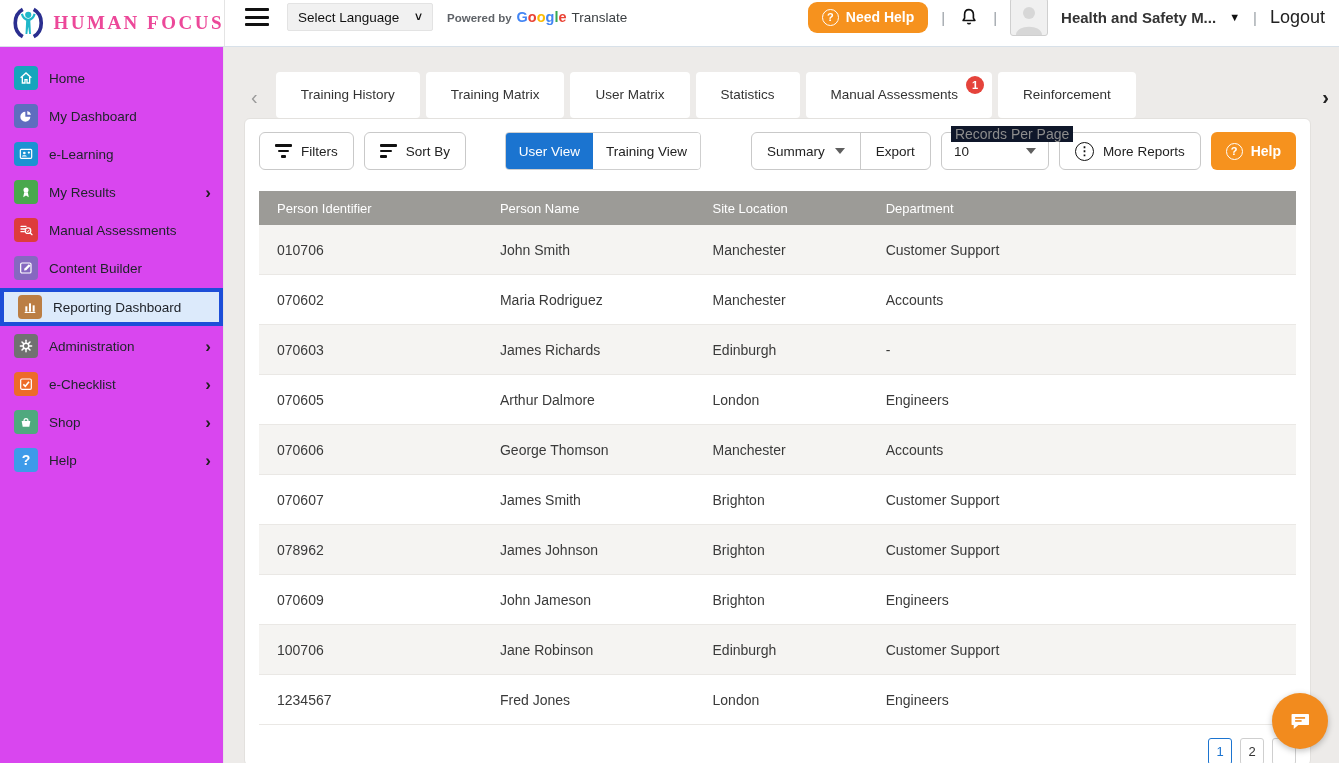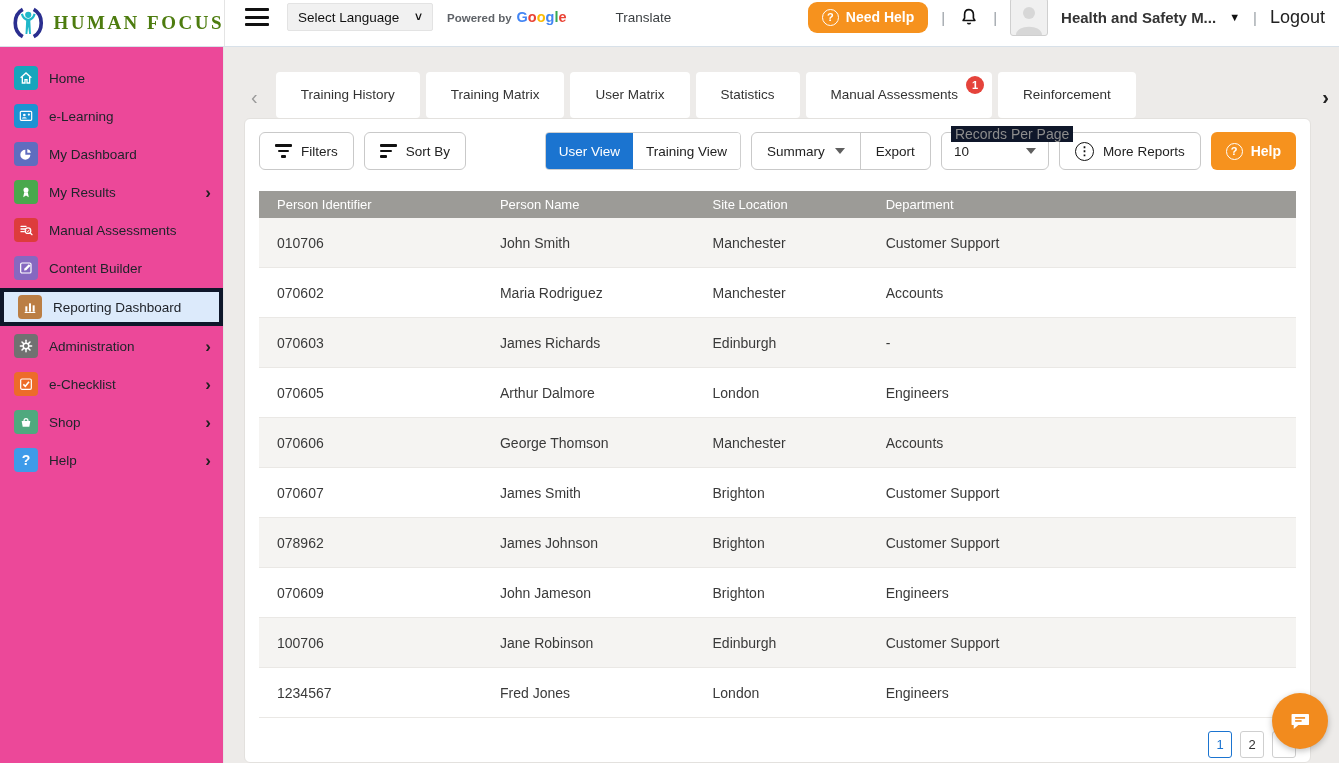--- a/index.html
+++ b/index.html
@@ -8,61 +8,61 @@
     width:1339px; height:763px; overflow:hidden; position:relative;
     font-family:"Liberation Sans", sans-serif; background:#EDEBE9; color:#222;
   }
 
   
   .topbar { position:absolute; top:0; left:0; right:0; height:47px; background:#fff;
     border-bottom:1px solid #D8E1E9; display:flex; align-items:center; z-index:30; }
   .logo-area { width:225px; height:100%; border-right:1px solid #E4E4E4;
     display:flex; align-items:center; gap:7px; padding-left:10px; flex:none; }
   .wordmark { font-family:"Liberation Serif", serif; font-weight:700; font-size:19px;
-    letter-spacing:2.5px; color:#4d7c0f; white-space:nowrap; }
+    letter-spacing:2.5px; color:#ec4899; white-space:nowrap; }
   .topbar-main { flex:1; display:flex; align-items:center; height:100%; padding:0 14px 12px 20px; }
   .hamburger { width:24px; height:18px; display:flex; flex-direction:column;
     justify-content:space-between; cursor:pointer; margin-right:18px; }
   .hamburger span { height:3px; background:#111; border-radius:1px; }
   .lang-select { width:146px; height:28px; background:#F1F1F1; border:1px solid #E3E3E3;
     border-radius:2px; display:flex; align-items:center; padding:0 10px; font-size:13.5px;
     color:#111; cursor:pointer; }
   .lang-select .caret { margin-left:auto; font-size:12px; color:#111; font-weight:700; }
   .powered { display:flex; align-items:baseline; gap:5px; margin-left:14px; font-size:12px; color:#5F6368; }
   .powered .pb { font-weight:700; font-size:11.5px; color:#5F6368; }
   .google { font-weight:700; font-size:14.5px; letter-spacing:0; }
   .gl0,.gl3 { color:#4285F4; } .gl1,.gl5 { color:#EA4335; } .gl2 { color:#FBBC05; } .gl4 { color:#34A853; }
-  .translate { font-size:13.5px; color:#3C4043; font-weight:500;margin-left:44px; }
+  .translate { font-size:13.5px; color:#3C4043; font-weight:500; }
   .topbar-right { margin-left:auto; display:flex; align-items:center; gap:13px; }
   .need-help { background:#F6921E; color:#fff; border:none; border-radius:9px; height:31px;
     padding:0 14px; display:flex; align-items:center; gap:7px; font-size:14px; font-weight:700; cursor:pointer; }
   .qcircle { width:17px; height:17px; border:1.7px solid #fff; border-radius:50%;
     display:flex; align-items:center; justify-content:center; font-size:11px; font-weight:700; flex:none; }
   .sep { color:#9AA0A6; font-size:15px; }
   .bell { cursor:pointer; display:flex; }
   .avatar { width:38px; height:38px; background:#F0F0F0; border:1px solid #CFCFCF; border-radius:3px;
     overflow:hidden; display:flex; align-items:flex-end; justify-content:center; cursor:pointer; }
   .username { font-size:15px; color:#333; max-width:165px; white-space:nowrap; overflow:hidden; cursor:pointer;font-weight:bold; }
   .dd-caret { font-size:11px; color:#111; cursor:pointer; }
   .logout { font-size:18px; color:#222; cursor:pointer; }
 
   
-  .sidebar { position:absolute; top:47px; left:0; bottom:0; width:224px; background:#ec4899;
+  .sidebar { position:absolute; top:47px; left:0; bottom:0; width:224px; background:#d946ef;
     border-right:1px solid #E4E4E4; padding-top:12px; z-index:20; }
   .side-item { height:38px; display:flex; align-items:center; padding:0 12px 0 14px; cursor:pointer; }
   .side-item .lbl { margin-left:11px; font-size:13.5px; font-weight:500; color:#20242B; }
   .side-item .chev { margin-left:auto; font-size:17px; font-weight:700; color:#222; line-height:1; }
   .tile { width:24px; height:24px; border-radius:4px; display:flex; align-items:center;
     justify-content:center; flex:none; }
   .t-home{background:#16A5BC;} .t-dash{background:#5F6DBF;} .t-elearn{background:#1C92D2;}
   .t-results{background:#49A84C;} .t-manual{background:#DD3C3C;} .t-content{background:#8668C0;}
   .t-report{background:#BB7E44;} .t-admin{background:#717171;} .t-check{background:#ED6B29;}
   .t-shop{background:#4FA97E;} .t-help{background:#3E9BE9;}
   .tile .q { color:#fff; font-size:14px; font-weight:700; }
-  .red-box-side { border:4px solid #0f172a; margin:1px 0; }
+  .red-box-side { border:4px solid #1d4ed8; margin:1px 0; }
   .red-box-side .side-item { height:30px; background:#DCEAFB; }
 
   
   .main { position:absolute; top:47px; left:225px; right:0; bottom:0; background:#EDEBE9; }
   .tabs-row { display:flex; align-items:flex-end; padding:17px 4px 0 20px; height:71px; }
   .tab-scroll { align-self:center; font-size:20px; padding:0 6px; cursor:pointer; line-height:1; }
   .tab-scroll.left { color:#9A9A9A; margin-top:12px; }
   .tab-scroll.right { color:#222; font-weight:600; margin-top:12px; }
   .tabs-strip { flex:1; display:flex; gap:6px; overflow:hidden; align-items:flex-end; margin-left:12px; }
   .tab { height:46px; line-height:46px; padding:0 25px; background:#fff; border-radius:4px;
@@ -86,40 +86,40 @@
   .filter-ic, .sort-ic { display:flex; flex-direction:column; gap:3px; align-items:center; width:17px; }
   .sort-ic { align-items:flex-start; }
   .filter-ic i, .sort-ic i { display:block; height:2.4px; background:#111; border-radius:1px; }
   .filter-ic i:nth-child(1){width:17px;} .filter-ic i:nth-child(2){width:11px;} .filter-ic i:nth-child(3){width:5px;}
   .sort-ic i:nth-child(1){width:17px;} .sort-ic i:nth-child(2){width:12px;} .sort-ic i:nth-child(3){width:7px;}
   .toolbar .spacer { flex:1; }
   .toggle { display:flex; border:1px solid #CFCFCF; border-radius:4px; overflow:hidden; height:38px; }
   .toggle .seg { padding:0 13px; display:flex; align-items:center; font-size:13.5px; cursor:pointer; }
   .seg.on { background:#1B74D0; color:#fff; }
   .seg.off { background:#fff; color:#222; }
-  .group { display:flex; border:1px solid #C9C9C9; border-radius:6px; height:38px; overflow:hidden; }
+  .group { display:flex; border:1px solid #C9C9C9; border-radius:6px; height:38px; overflow:hidden;margin-left:40px; }
   .group .part { display:flex; align-items:center; gap:10px; padding:0 15px; font-size:13.5px;
     color:#222; cursor:pointer; }
   .group .part + .part { border-left:1px solid #C9C9C9; }
   .tri { width:0; height:0; border-left:5px solid transparent; border-right:5px solid transparent;
     border-top:6px solid #5F5F5F; }
   .records { position:relative; border:1px solid #C9C9C9; border-radius:6px; height:38px; width:108px;
     display:flex; align-items:center; padding:0 12px; font-size:13.5px; cursor:pointer; }
   .records .legend { position:absolute; top:-7px; left:9px; background:#0f172a; padding:0 4px;
     font-size:14px; color:#8C8C8C; white-space:nowrap; }
   .records .tri { margin-left:auto; }
   .dots-circle { width:19px; height:19px; border:1.7px solid #111; border-radius:50%;
     display:flex; align-items:center; justify-content:center; font-size:12px; font-weight:700;
     color:#111; line-height:1; flex:none; }
   .btn-orange { background:#F6921E; border:none; color:#fff; font-weight:700; border-radius:6px;
     height:38px; padding:0 15px; display:flex; align-items:center; gap:8px; font-size:14px; cursor:pointer; }
 
   
   .table { margin:16px 14px 0 14px; }
-  .thead { display:flex; background:#9C9B97; height:27px; align-items:center; }
+  .thead { display:flex; background:#9C9B97; height:34px; align-items:center; }
   .thead .cell { color:#fff; font-size:13px; font-weight:500; }
   .row { display:flex; height:50px; align-items:center; border-bottom:1px solid #EAE8E5; background:#fff; }
   .row:nth-child(even) { background:#F5F4F2; }
   .cell { padding-left:18px; font-size:14px; color:#3A3A3A; }
   .c1 { width:21.5%; } .c2 { width:20.5%; } .c3 { width:16.7%; } .c4 { width:41.3%; }
 
   
   .pagination { display:flex; justify-content:flex-end; gap:8px; padding:13px 14px 0 0; }
   .page-btn { min-width:24px; height:27px; padding:0 6px; background:#fff; border:1px solid #CFCFCF;
     border-radius:3px; font-size:13px; color:#333; cursor:pointer; display:flex; align-items:center;
@@ -191,39 +191,39 @@
     <span class="tile t-home">
       <svg width="16" height="16" viewBox="0 0 24 24">
           <path d="M4 11.5 12 4.5 20 11.5" stroke="#fff" stroke-width="2" fill="none"></path>
           <path d="M6.5 10.5 V19.5 H10.5 V14.5 H13.5 V19.5 H17.5 V10.5" stroke="#fff" stroke-width="2" fill="none"></path>
         </svg>
     </span>
     <span class="lbl">Home</span>
   </div>
 
   <div class="side-item">
+    <span class="tile t-dash">
+      <svg width="16" height="16" viewBox="0 0 24 24">
+          <path d="M11 5.5 A7.5 7.5 0 1 0 18.5 13 L11 13 Z" fill="#fff"></path>
+          <path d="M14 4.5 A7 7 0 0 1 19.5 10 L14 10 Z" fill="#fff"></path>
+        </svg>
+    </span>
+    <span class="lbl">My Dashboard</span>
+  </div>
+
+  <div class="side-item">
     <span class="tile t-elearn">
       <svg width="16" height="16" viewBox="0 0 24 24">
           <rect x="3.5" y="5" width="17" height="13.5" rx="1.5" stroke="#fff" stroke-width="1.8" fill="none"></rect>
           <circle cx="9.5" cy="10.5" r="2" fill="#fff"></circle>
           <path d="M5.8 15.8 C5.8 13 13.2 13 13.2 15.8 Z" fill="#fff"></path>
           <circle cx="16.3" cy="9.8" r="1.7" fill="#fff"></circle>
         </svg>
     </span>
     <span class="lbl">e-Learning</span>
-  </div>
-
-  <div class="side-item">
-    <span class="tile t-dash">
-      <svg width="16" height="16" viewBox="0 0 24 24">
-          <path d="M11 5.5 A7.5 7.5 0 1 0 18.5 13 L11 13 Z" fill="#fff"></path>
-          <path d="M14 4.5 A7 7 0 0 1 19.5 10 L14 10 Z" fill="#fff"></path>
-        </svg>
-    </span>
-    <span class="lbl">My Dashboard</span>
   </div>
 
   <div class="side-item">
     <span class="tile t-results">
       <svg width="16" height="16" viewBox="0 0 24 24">
           <circle cx="12" cy="9" r="3.8" fill="#fff"></circle>
           <path d="M9.3 12.2 7.8 19.8 12 17.2 16.2 19.8 14.7 12.2 Z" fill="#fff"></path>
         </svg>
     </span>
     <span class="lbl">My Results</span>

